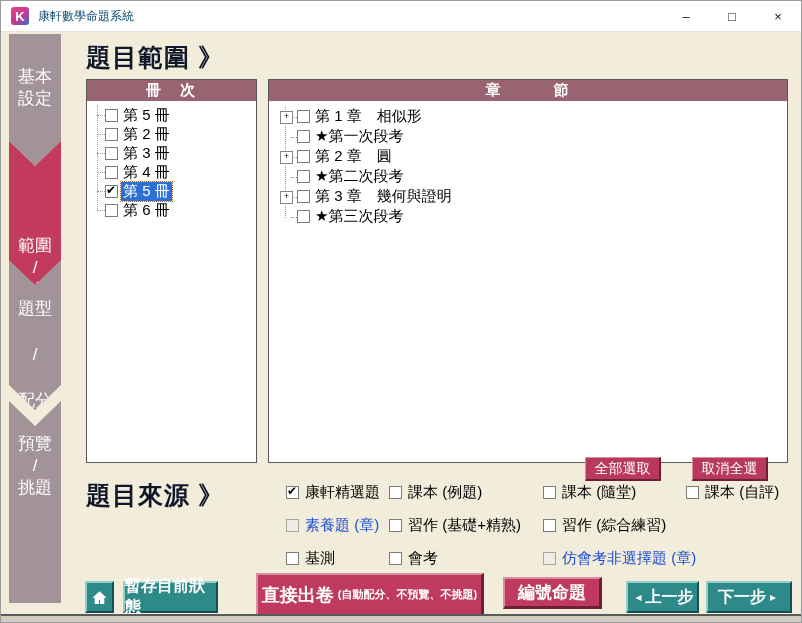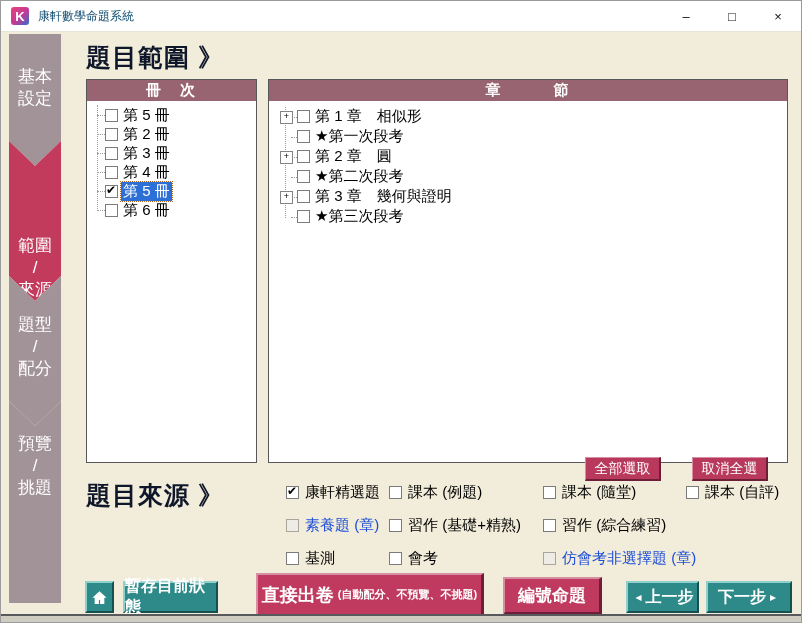--- a/index.html
+++ b/index.html
@@ -20,22 +20,22 @@
     font-size:13px;color:#111;cursor:default;}
   
   .tab{position:absolute;left:8px;width:52px;color:#fff;font-size:17px;line-height:22px;
     text-align:center;display:flex;flex-direction:column;align-items:center;}
   .tab.inactive{background:#a29399;}
   .tab.active{background:#c23b5c;}
   .tab-basic {top:33px;height:132px;padding-top:32px;box-sizing:border-box;
     clip-path:polygon(0 0,100% 0,100% calc(100% - 25px),50% 100%,0 calc(100% - 25px));}
   .tab-range {top:140px;height:160px;padding-top:42px;box-sizing:border-box;
     clip-path:polygon(0 0,50% 25px,100% 0,100% calc(100% - 25px),50% 100%,0 calc(100% - 25px));justify-content:flex-end;}
-  .tab-types {top:275px;height:150px;padding-top:38px;box-sizing:border-box;
-    clip-path:polygon(0 0,50% 25px,100% 0,100% calc(100% - 25px),50% 100%,0 calc(100% - 25px));}
+  .tab-types {top:259px;height:150px;padding-top:38px;box-sizing:border-box;
+    clip-path:polygon(0 0,50% 25px,100% 0,100% calc(100% - 25px),50% 100%,0 calc(100% - 25px));gap:24px;}
   .tab-preview{top:400px;height:202px;padding-top:32px;box-sizing:border-box;
     clip-path:polygon(0 0,50% 25px,100% 0,100% 100%,0 100%);}
   
   .section-heading{position:absolute;color:#0f172a;font-size:25px;font-weight:bold;letter-spacing:1px;}
   #heading-range{left:85px;top:40px;}
   #heading-source{left:85px;top:478px;}
   
   .panel{position:absolute;background:#fff;border:1px solid #58585a;box-sizing:border-box;}
   #volume-panel{left:85px;top:78px;width:171px;height:384px;}
   #chapter-panel{left:267px;top:78px;width:520px;height:384px;}
@@ -80,21 +80,21 @@
     border-right:2px solid #14504f;border-bottom:2px solid #14504f;}
   .crimson-btn{position:absolute;background:#bf3a5e;color:#fff;font-weight:bold;
     display:flex;align-items:center;justify-content:center;box-sizing:border-box;cursor:pointer;
     border-top:2px solid #d88ea2;border-left:2px solid #d88ea2;
     border-right:3px solid #6e1f37;border-bottom:3px solid #6e1f37;}
   #btn-home{left:84px;top:580px;width:29px;height:32px;}
   #btn-save{left:122px;top:580px;width:95px;height:32px;font-size:16px;}
   #btn-direct{left:255px;top:572px;width:228px;height:44px;}
   #btn-direct .big{font-size:18px;}
   #btn-direct .small{font-size:11px;margin-left:4px;font-weight:bold;}
-  #btn-number{left:502px;top:576px;width:99px;height:38px;font-size:17px;}
+  #btn-number{left:502px;top:576px;width:99px;height:32px;font-size:17px;}
   #btn-prev{left:625px;top:580px;width:73px;height:32px;}
   #btn-next{left:705px;top:580px;width:86px;height:32px;}
   .arrow{font-size:12px;margin:0 4px;}
   
   .bottom-edge{position:absolute;left:0;right:0;bottom:0;height:6px;background:#cfccc2;border-top:2px solid #58595b;}
 </style>
 </head>
 <body>
 
 <div id="window">

